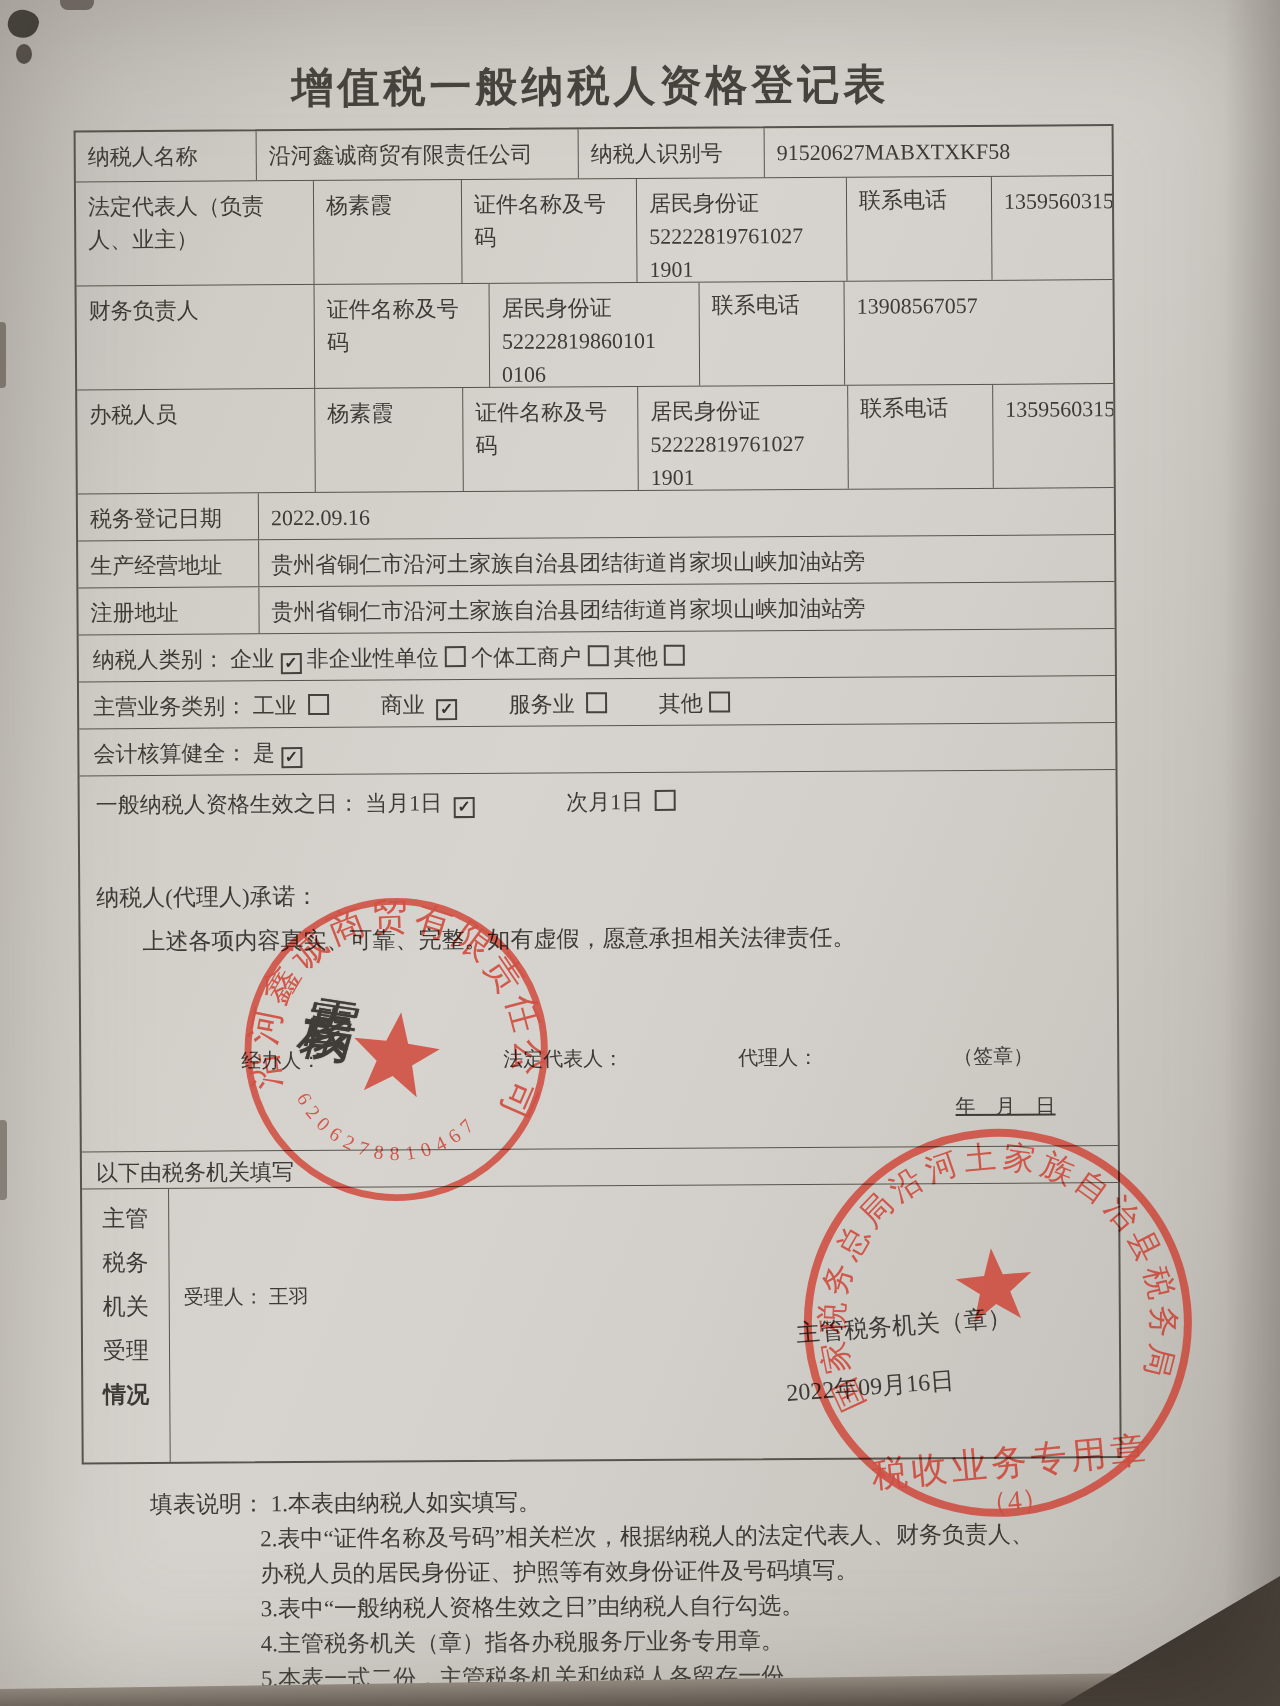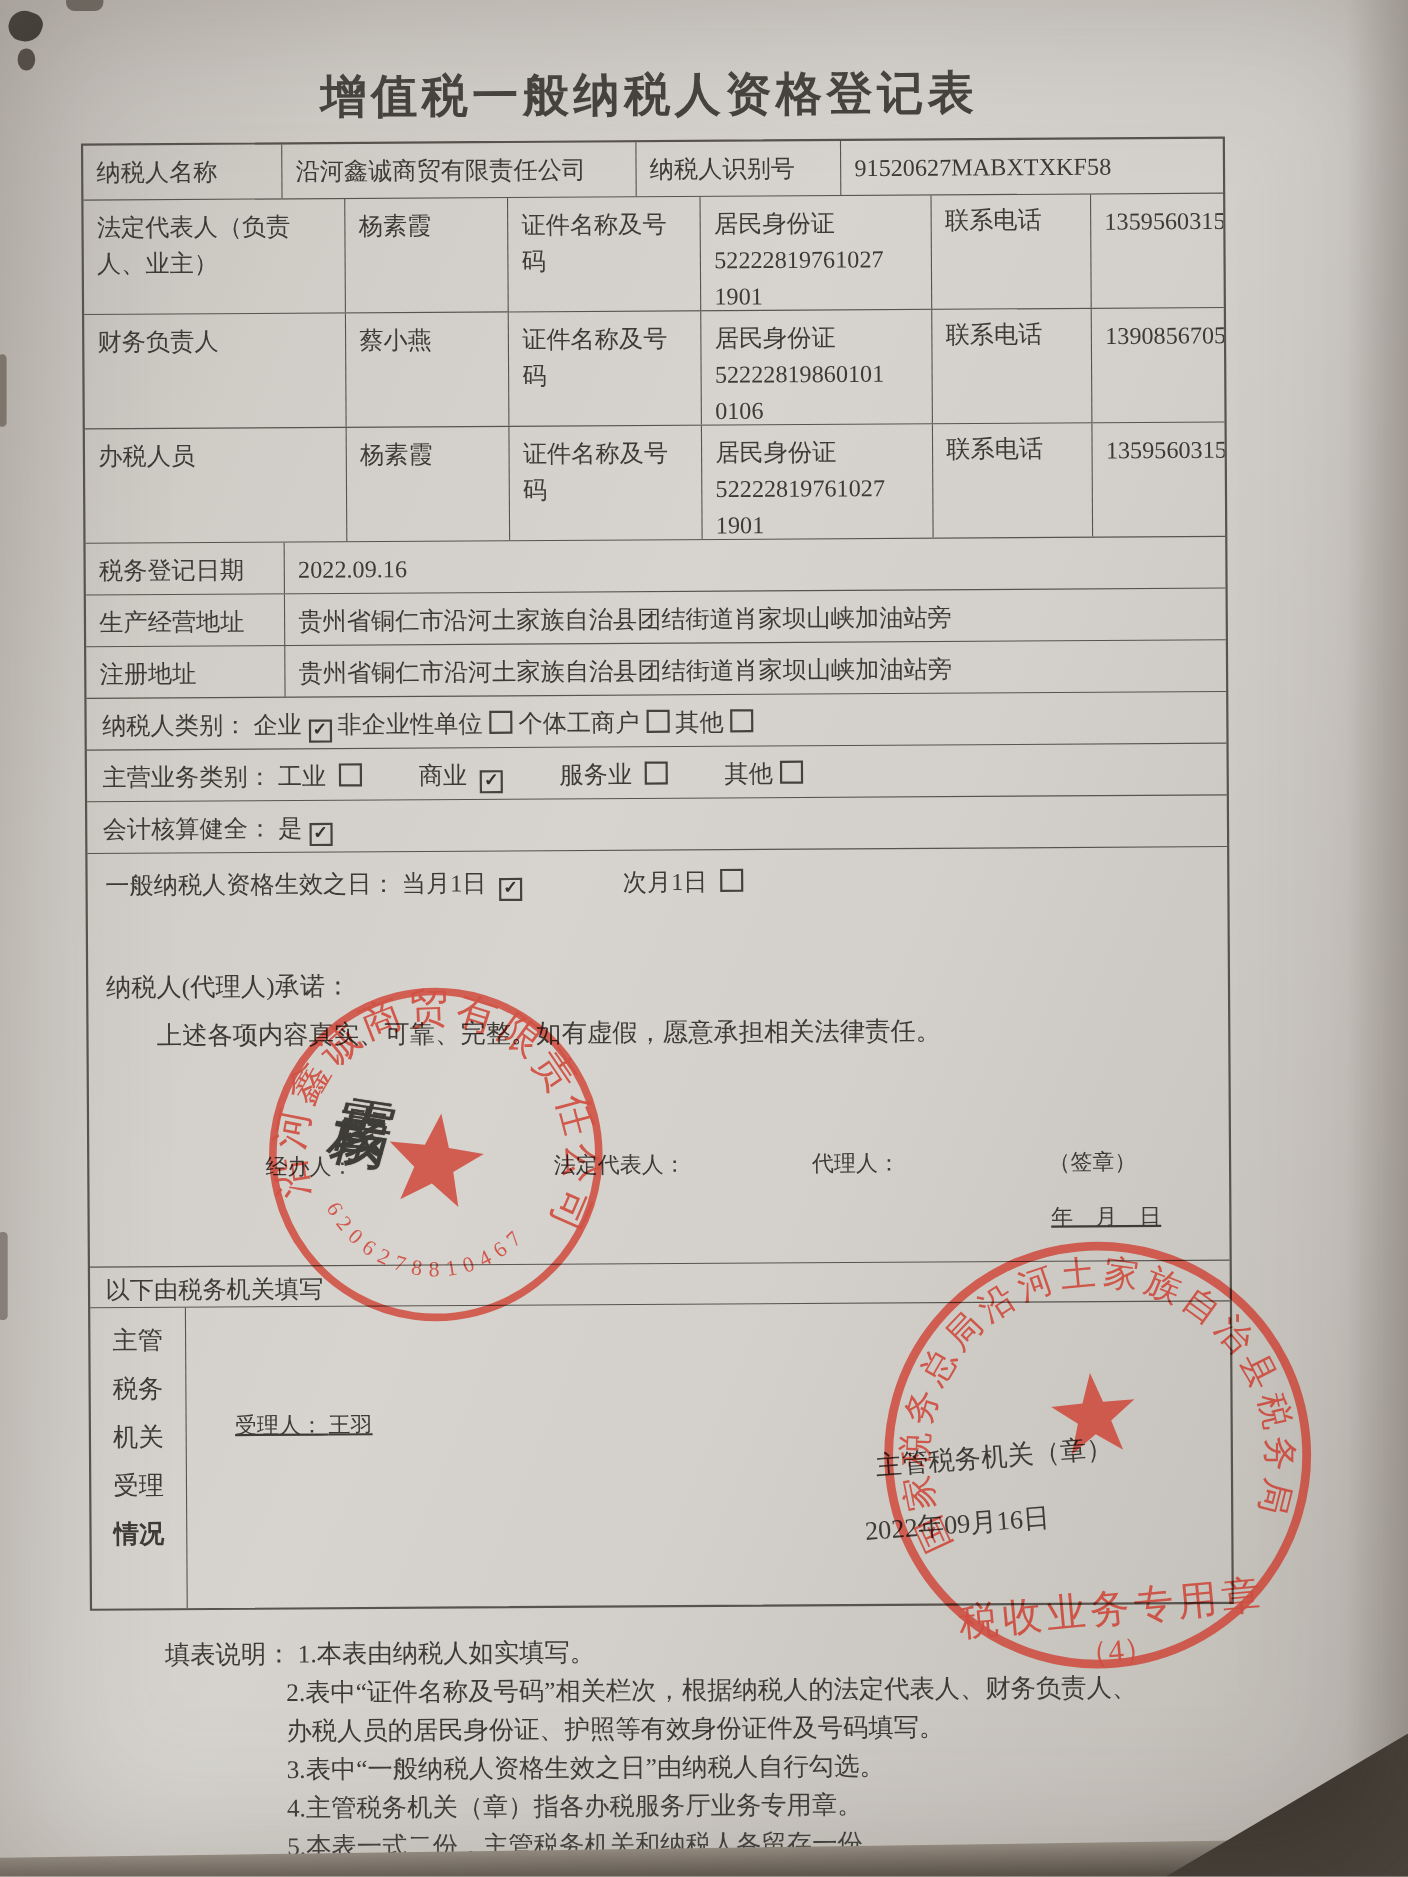--- a/index.html
+++ b/index.html
@@ -80,21 +80,20 @@
         <div>居民身份证</div>
         <div>52222819761027</div>
         <div>1901</div>
       </div>
       <div class="cell c5">联系电话</div>
       <div class="cell c6">13595603155</div>
     </div>
 
     <div class="row person">
       <div class="cell c1">财务负责人</div>
-      <div class="cell c2">蔡小燕</div>
       <div class="cell c3">证件名称及号码</div>
       <div class="cell c4">
         <div>居民身份证</div>
         <div>52222819860101</div>
         <div>0106</div>
       </div>
       <div class="cell c5">联系电话</div>
       <div class="cell c6">13908567057</div>
     </div>
 
@@ -178,21 +177,21 @@
 
     <div class="row office">
       <div class="cell c1">
         <span style="display:block;">主管</span>
         <span style="display:block;font-family:Liberation Serif, serif;">税务</span>
         <span style="display:block;">机关</span>
         <span style="display:block;">受理</span>
         <span style="display:block;font-weight:bold;">情况</span>
       </div>
       <div class="cell c2">
-        <div class="abs fz23" style="left:44px;top:92px;text-decoration:underline;">
+        <div class="abs fz23" style="left:14px;top:92px;">
           <span>受理人：</span>
           <span>王羽</span>
         </div>
         <div class="abs fz24" style="left:626px;top:125px;transform:rotate(-4deg);">主管税务机关（章）</div>
         <div class="abs fz24" style="left:616px;top:186px;transform:rotate(-4deg);">2022年09月16日</div>
       </div>
     </div>
   </div>
 
   <div class="notes">

